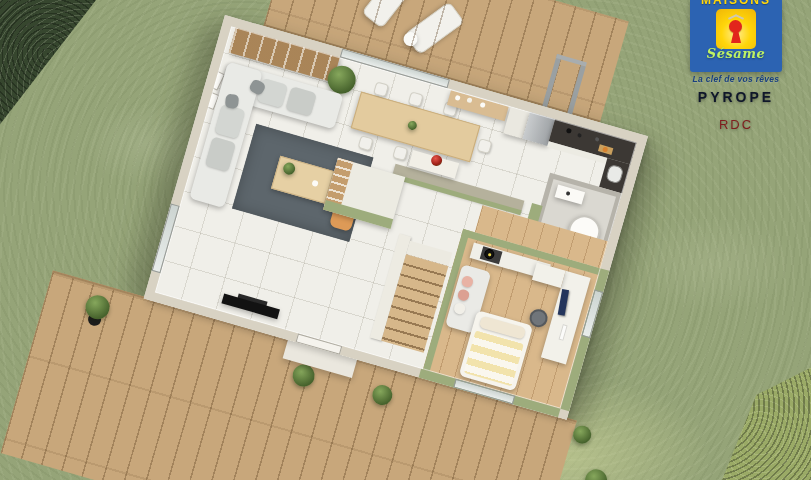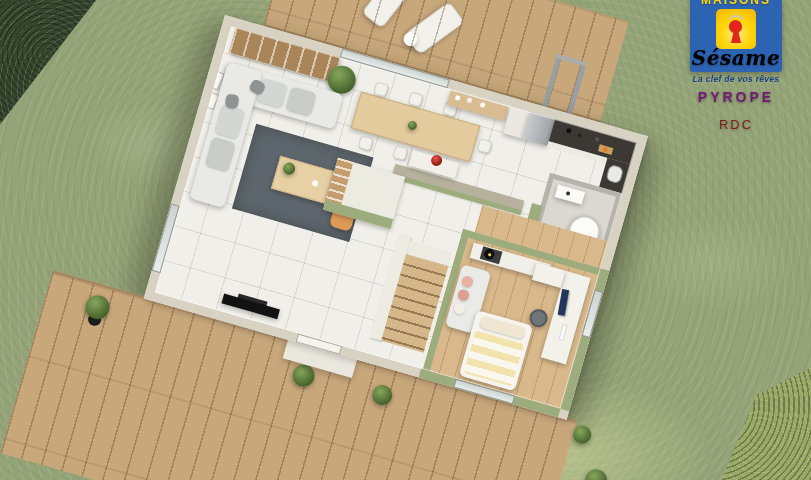--- a/index.html
+++ b/index.html
@@ -30,21 +30,21 @@
     background-image:repeating-linear-gradient(to bottom, transparent 0 9px, rgba(90,60,28,.50) 9px 11px);}
   .gl{background:linear-gradient(180deg,#ccd4d1,#e9edeb);border:1px solid #959b99;}
   .w{background:#edebe2;box-shadow:1px 1px 2px rgba(0,0,0,.25);}
   .soft{box-shadow:0 2px 5px rgba(0,0,0,.28);}
   .rnd{border-radius:6px;}
   .cir{border-radius:50%;}
   .plantb{border-radius:50%;background:radial-gradient(circle at 35% 35%, #86a75c, #46622c 72%);box-shadow:0 2px 4px rgba(20,30,10,.4);}
   .chair{background:#f1f0eb;border:1px solid #d2d0c6;border-radius:4px;box-shadow:1px 1px 2px rgba(0,0,0,.2);}
   .cush{border-radius:5px;box-shadow:0 1px 2px rgba(0,0,0,.18);}
   .txt{left:0;width:100%;text-align:center;}
-  .brandname{font-family:"DejaVu Serif",serif;font-style:italic;font-weight:bold;font-size:20px;color:#000000;
+  .brandname{font-family:"DejaVu Serif",serif;font-style:italic;font-weight:bold;font-size:13px;color:#bef264;
     text-shadow:0 1px 2px rgba(0,0,0,.35);letter-spacing:.5px;}
   .tagline{font-size:8.5px;font-weight:bold;font-style:italic;letter-spacing:.3px;text-shadow:0 1px 1px rgba(255,255,255,.15);}
   .planname{font-size:14px;font-weight:bold;letter-spacing:3px;color:#fff;text-shadow:0 1px 3px rgba(0,0,0,.4);}
   .floorlbl{font-size:13px;letter-spacing:2px;text-shadow:0 1px 3px rgba(0,0,0,.35);}
   .topword{font-size:12px;font-weight:bold;letter-spacing:2px;text-shadow:0 1px 1px rgba(0,0,0,.3);}
 </style>
 </head>
 <body>
 
 <div class="scene" style="background-color: rgb(149, 164, 120);">
@@ -187,17 +187,17 @@
       <div class="a txt topword" style="top: -7px; color: rgb(255, 214, 10);">MAISONS</div>
       <div class="a" style="left: 26px; top: 9px; width: 40px; height: 40px; border-radius: 5px; background-image: radial-gradient(circle at 50% 62%, rgba(255, 255, 255, 0.55), rgba(255, 255, 255, 0) 45%, rgba(210, 120, 0, 0.35) 100%); background-color: rgb(255, 214, 10);">
         <div class="a" style="left: 12px; top: 7px; width: 9px; height: 2px; transform: rotate(-25deg); background-color: rgb(207, 200, 178);"></div>
         <div class="a" style="left: 19px; top: 7px; width: 9px; height: 2px; transform: rotate(25deg); background-color: rgb(207, 200, 178);"></div>
         <div class="a cir" style="left: 13px; top: 11px; width: 13px; height: 13px; box-shadow: rgba(120, 60, 0, 0.4) 0px 1px 1px; background-color: rgb(226, 37, 28);"></div>
         <div class="a" style="left: 15px; top: 21px; width: 10px; height: 13px; clip-path: polygon(30% 0px, 70% 0px, 100% 100%, 0px 100%); background-color: rgb(226, 37, 28);"></div>
       </div>
       <div class="a txt brandname" style="top:46px;">Sésame</div>
     </div>
     <div class="a txt tagline" style="top: 74px; color: rgb(24, 63, 128);">La clef de vos rêves</div>
-    <div class="a txt planname" style="top: 89px; color: #701a75;">PYROPE</div>
+    <div class="a txt planname" style="top: 89px; color: #0f172a;">PYROPE</div>
     <div class="a txt floorlbl" style="top: 117px; color: #7f1d1d;">RDC</div>
   </div>
 
 </div>
 
 </body></html>

